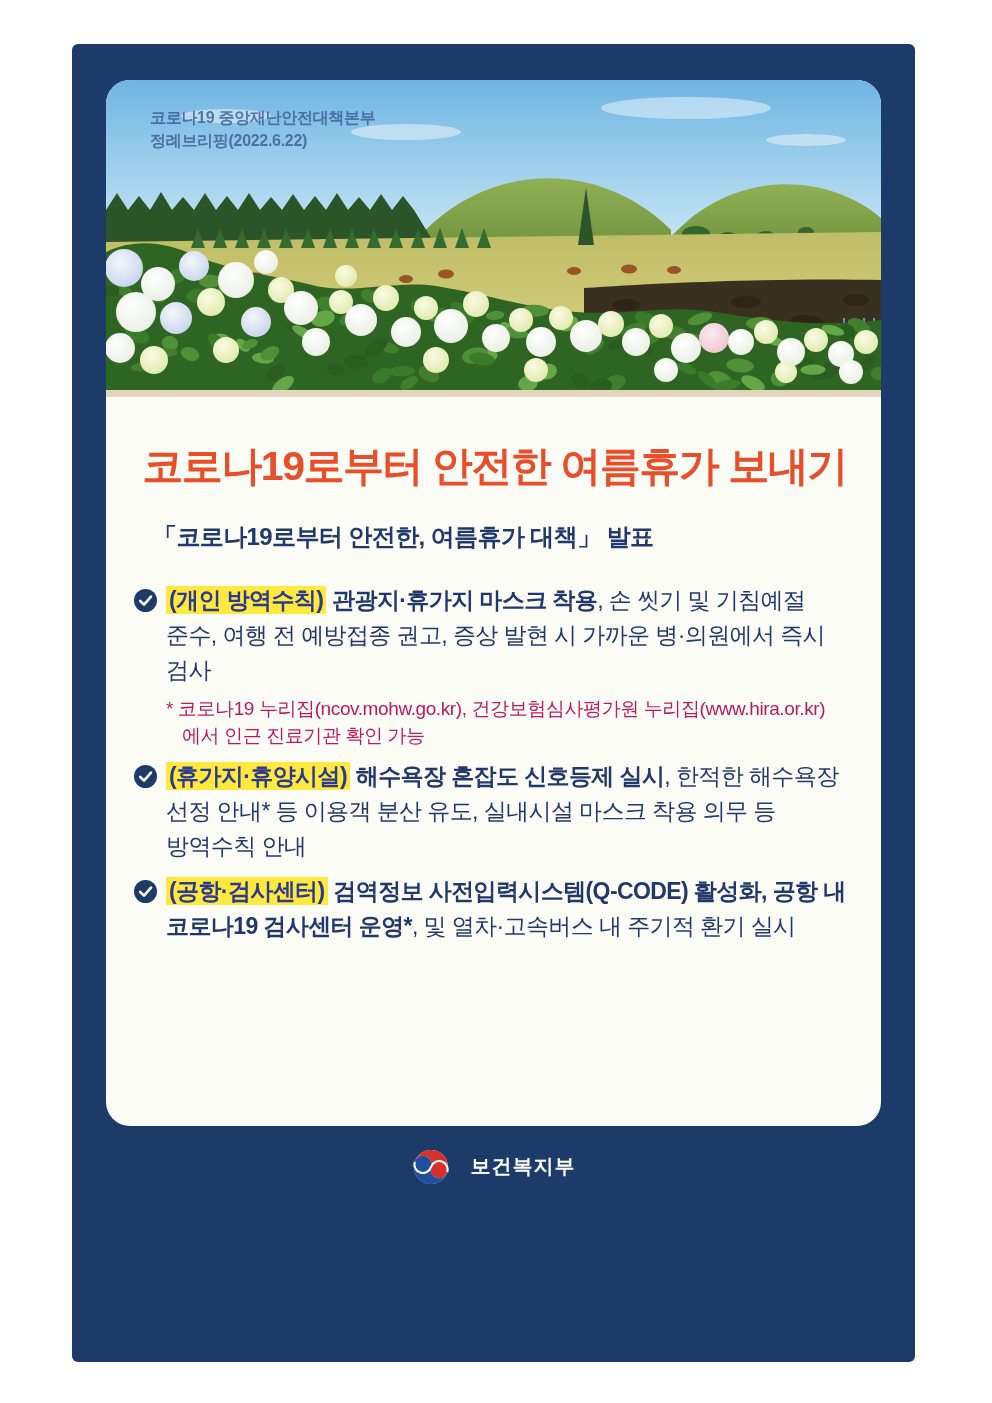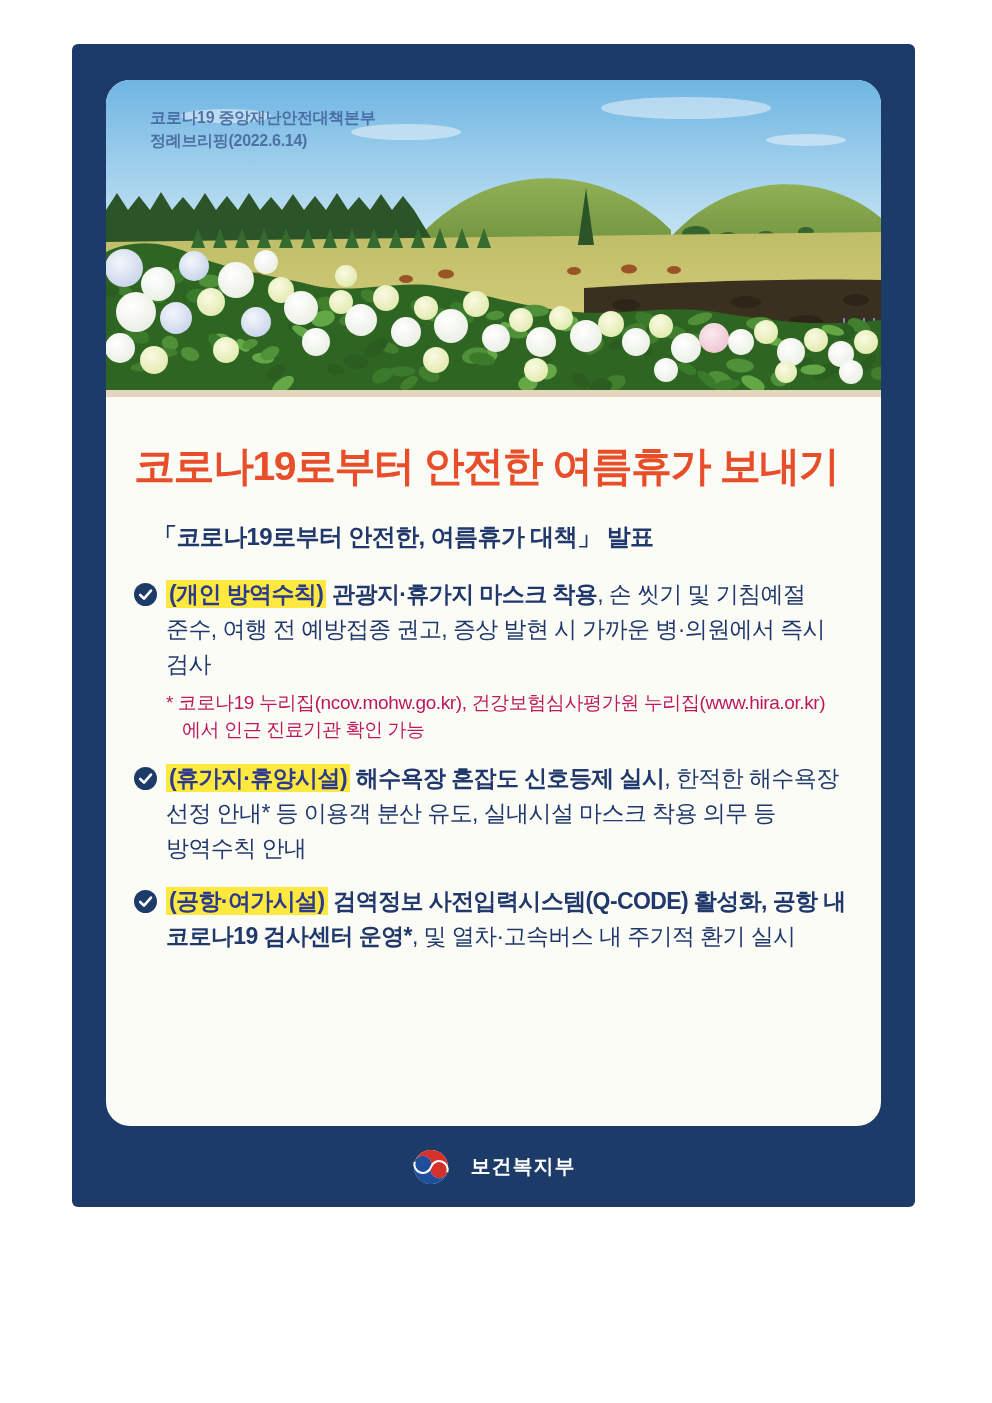--- a/index.html
+++ b/index.html
@@ -2,46 +2,46 @@
 <html><head>
 <meta charset="utf-8">
 <style>
   html,body { margin:0; padding:0; }
   body {
     width:992px; height:1403px; background:#ffffff; position:relative;
     font-family:"Liberation Sans", sans-serif;
     -webkit-font-smoothing:antialiased;
   }
   .poster {
-    position:absolute; left:72px; top:44px; width:843px; height:1163px;
+    position:absolute; left:72px; top:44px; width:843px; height:1318px;
     background:#1d3b69; border-radius:6px; box-sizing:border-box;
     padding:36px 34px 0 34px;
   }
   .inner {
     width:775px; height:1046px; border-radius:24px; overflow:hidden;
     background:#fcfcf7; display:flex; flex-direction:column;
   }
   .photo { height:310px; position:relative; flex:none; overflow:hidden; }
   .photo svg { position:absolute; left:0; top:0; width:100%; height:100%; display:block; }
   .caption {
     position:absolute; left:44px; top:26px; font-size:16px; line-height:23px;
     color:#3e5e97; font-weight:700; opacity:.82; letter-spacing:-0.3px;
   }
   .divider { height:7px; background:#e4d5bf; flex:none; }
   .content { flex:1; box-sizing:border-box; padding:44px 26px 0 28px; }
   .title {
-    margin:0; text-align:left; font-size:41px; line-height:50px;
+    margin:0; text-align:center; font-size:41px; line-height:50px;
     font-weight:800; color:#e84e2a; letter-spacing:-1.5px; word-break:keep-all;
   }
   .subtitle {
     margin-top:30px; font-size:24px; font-weight:700; color:#20386b;
     letter-spacing:-0.6px; word-break:keep-all;margin-left:19px;
   }
-  .section { display:flex; margin-top:18px; }
-  .section.first { margin-top:24px; }
+  .section { display:flex; margin-top:10px; }
+  .section.first { margin-top:30px; }
   .icon-col { flex:none; width:32px; padding-top:6px; }
   .text-col {
     flex:1; font-size:23px; line-height:35px; color:#20386b;
     word-break:keep-all; letter-spacing:-0.6px;
   }
   .hl { background:#ffe93f; color:#2b3a8f; font-weight:700; padding:1px 3px; }
   .seg-bold { font-weight:700; }
   .fn {
     margin-top:7px; font-size:19px; line-height:27px; color:#be185d;
     letter-spacing:-0.4px; padding-left:16px; text-indent:-16px; font-weight:400;
@@ -274,21 +274,21 @@
             <circle cx="48" cy="280" r="14" fill="url(#gy)"></circle>
             <circle cx="330" cy="280" r="13" fill="url(#gy)"></circle>
             <circle cx="430" cy="290" r="12" fill="url(#gy)"></circle>
             <circle cx="560" cy="290" r="12" fill="url(#gw)"></circle>
             <circle cx="680" cy="292" r="11" fill="url(#gy)"></circle>
             <circle cx="745" cy="292" r="12" fill="url(#gw)"></circle>
           </g>
       </svg>
       <div class="caption">
         <div>코로나19 중앙재난안전대책본부</div>
-        <div>정례브리핑(2022.6.14)</div>
+        <div>정례브리핑(2022.6.22)</div>
       </div>
     </div>
 
     <div class="divider"></div>
 
     <div class="content">
       <h1 class="title">코로나19로부터 안전한 여름휴가 보내기</h1>
       <div class="subtitle">「코로나19로부터 안전한, 여름휴가 대책」 발표</div>
       <div id="sections">
   <div class="section first">
@@ -318,21 +318,21 @@
 
 
   <div class="section">
     <div class="icon-col">
       <svg width="23" height="23" viewBox="0 0 23 23">
         <circle cx="11.5" cy="11.5" r="11.5" fill="#1d3b69"></circle>
         <path d="M6.2,12 L10,15.6 L17,7.6" fill="none" stroke="#ffffff" stroke-width="2.6" stroke-linecap="round" stroke-linejoin="round"></path>
       </svg>
     </div>
     <div class="text-col">
-      <div class="line"><span class="hl">(공항·여가시설)</span><span class="seg-bold"> 검역정보 사전입력시스템(Q-CODE) 활성화, 공항 내 코로나19 검사센터 운영*</span><span class="seg-normal">, 및 열차·고속버스 내 주기적 환기 실시</span></div>
+      <div class="line"><span class="hl">(공항·검사센터)</span><span class="seg-bold"> 검역정보 사전입력시스템(Q-CODE) 활성화, 공항 내 코로나19 검사센터 운영*</span><span class="seg-normal">, 및 열차·고속버스 내 주기적 환기 실시</span></div>
     </div>
   </div>
 </div>
     </div>
   </div>
 
   <div class="footer">
     <svg width="38" height="38" viewBox="0 0 40 40">
       <circle cx="20" cy="20" r="18" fill="#ffffff"></circle>
       <g transform="rotate(18 20 20)">

